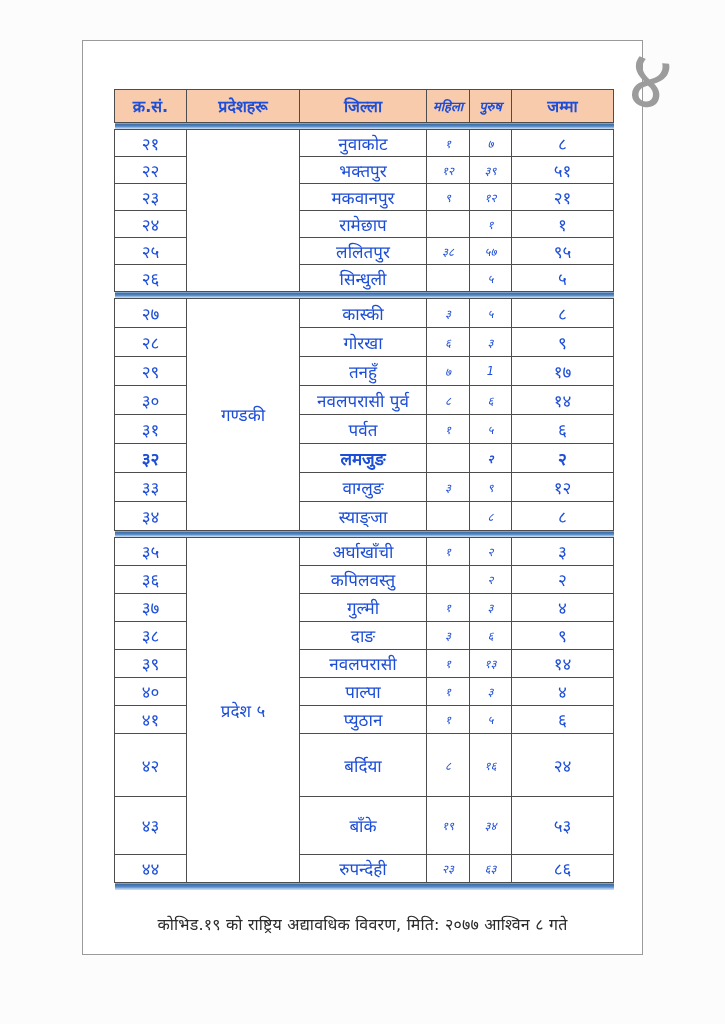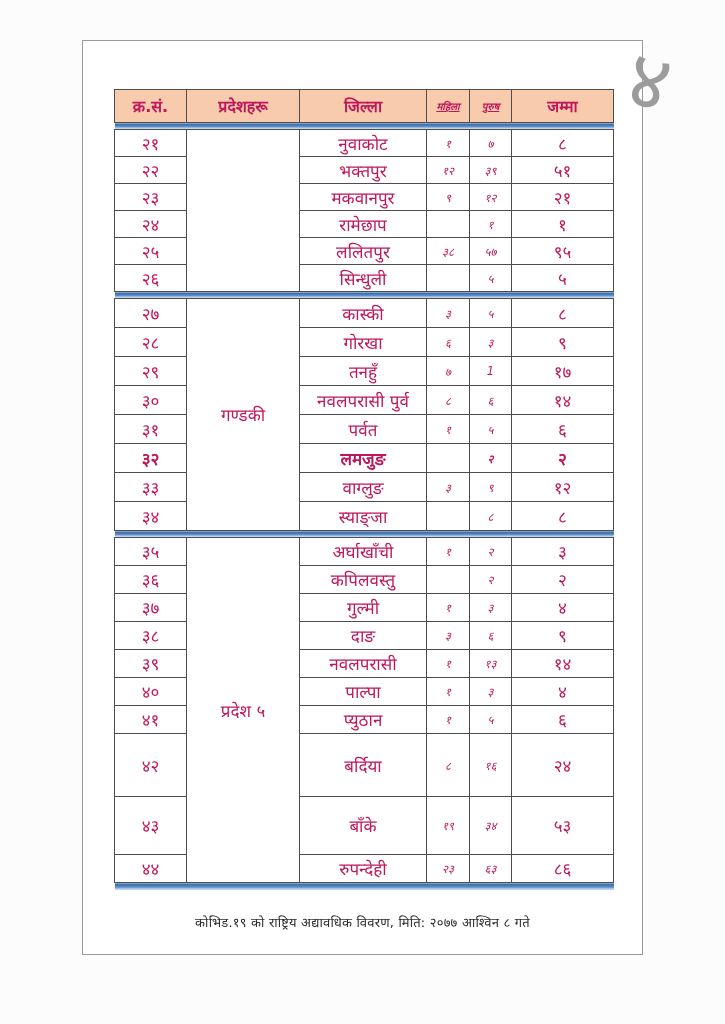--- a/index.html
+++ b/index.html
@@ -31,21 +31,21 @@
     font-family: "DejaVu Sans", sans-serif;
     z-index: 5;
     user-select: none;
   }
   table.report {
     position: absolute;
     left: 31px; top: 48px;
     width: 499px;
     border-collapse: collapse;
     table-layout: fixed;
-    color: #be185d;
+    color: #1d4ed8;
   }
   col.c-sn       { width: 72px; }
   col.c-province { width: 113px; }
   col.c-district { width: 127px; }
   col.c-female   { width: 43px; }
   col.c-male     { width: 42px; }
   col.c-total    { width: 102px; }
 
   table.report td, table.report th {
     border: 1px solid #4d4d4d;
@@ -53,23 +53,22 @@
     vertical-align: middle;
     overflow: hidden;
   }
   thead th {
     background: #f8cbad;
     height: 33px;
     font-size: 16px;
     font-weight: bold;
   }
   thead th.small-h {
-    font-size: 10px;
+    font-size: 13px;
     font-style: italic;
-    text-decoration: underline;
   }
   tr.sep { height: 7px; }
   tr.sep td {
     border: none;
     padding: 0;
     height: 7px;
     line-height: 0;
     background: linear-gradient(to bottom, #3a67a0 0%, #4e81bd 40%, #6f9ed8 62%, #b9d0ea 70%, #c9dcf0 100%);
   }
   td.sn, td.district, td.total, td.province {
@@ -77,21 +76,21 @@
   }
   td.female, td.male {
     font-size: 11.5px;
     font-style: italic;
   }
   .footer {
     position: absolute;
     left: 0; top: 872px;
     width: 100%;
     text-align: center;
-    font-size: 13px;
+    font-size: 16px;
     color: #2b2b2b;
     letter-spacing: 0.2px;
   }
 </style>
 </head>
 <body>
 
 <div class="canvas">
   <div class="page">
 

